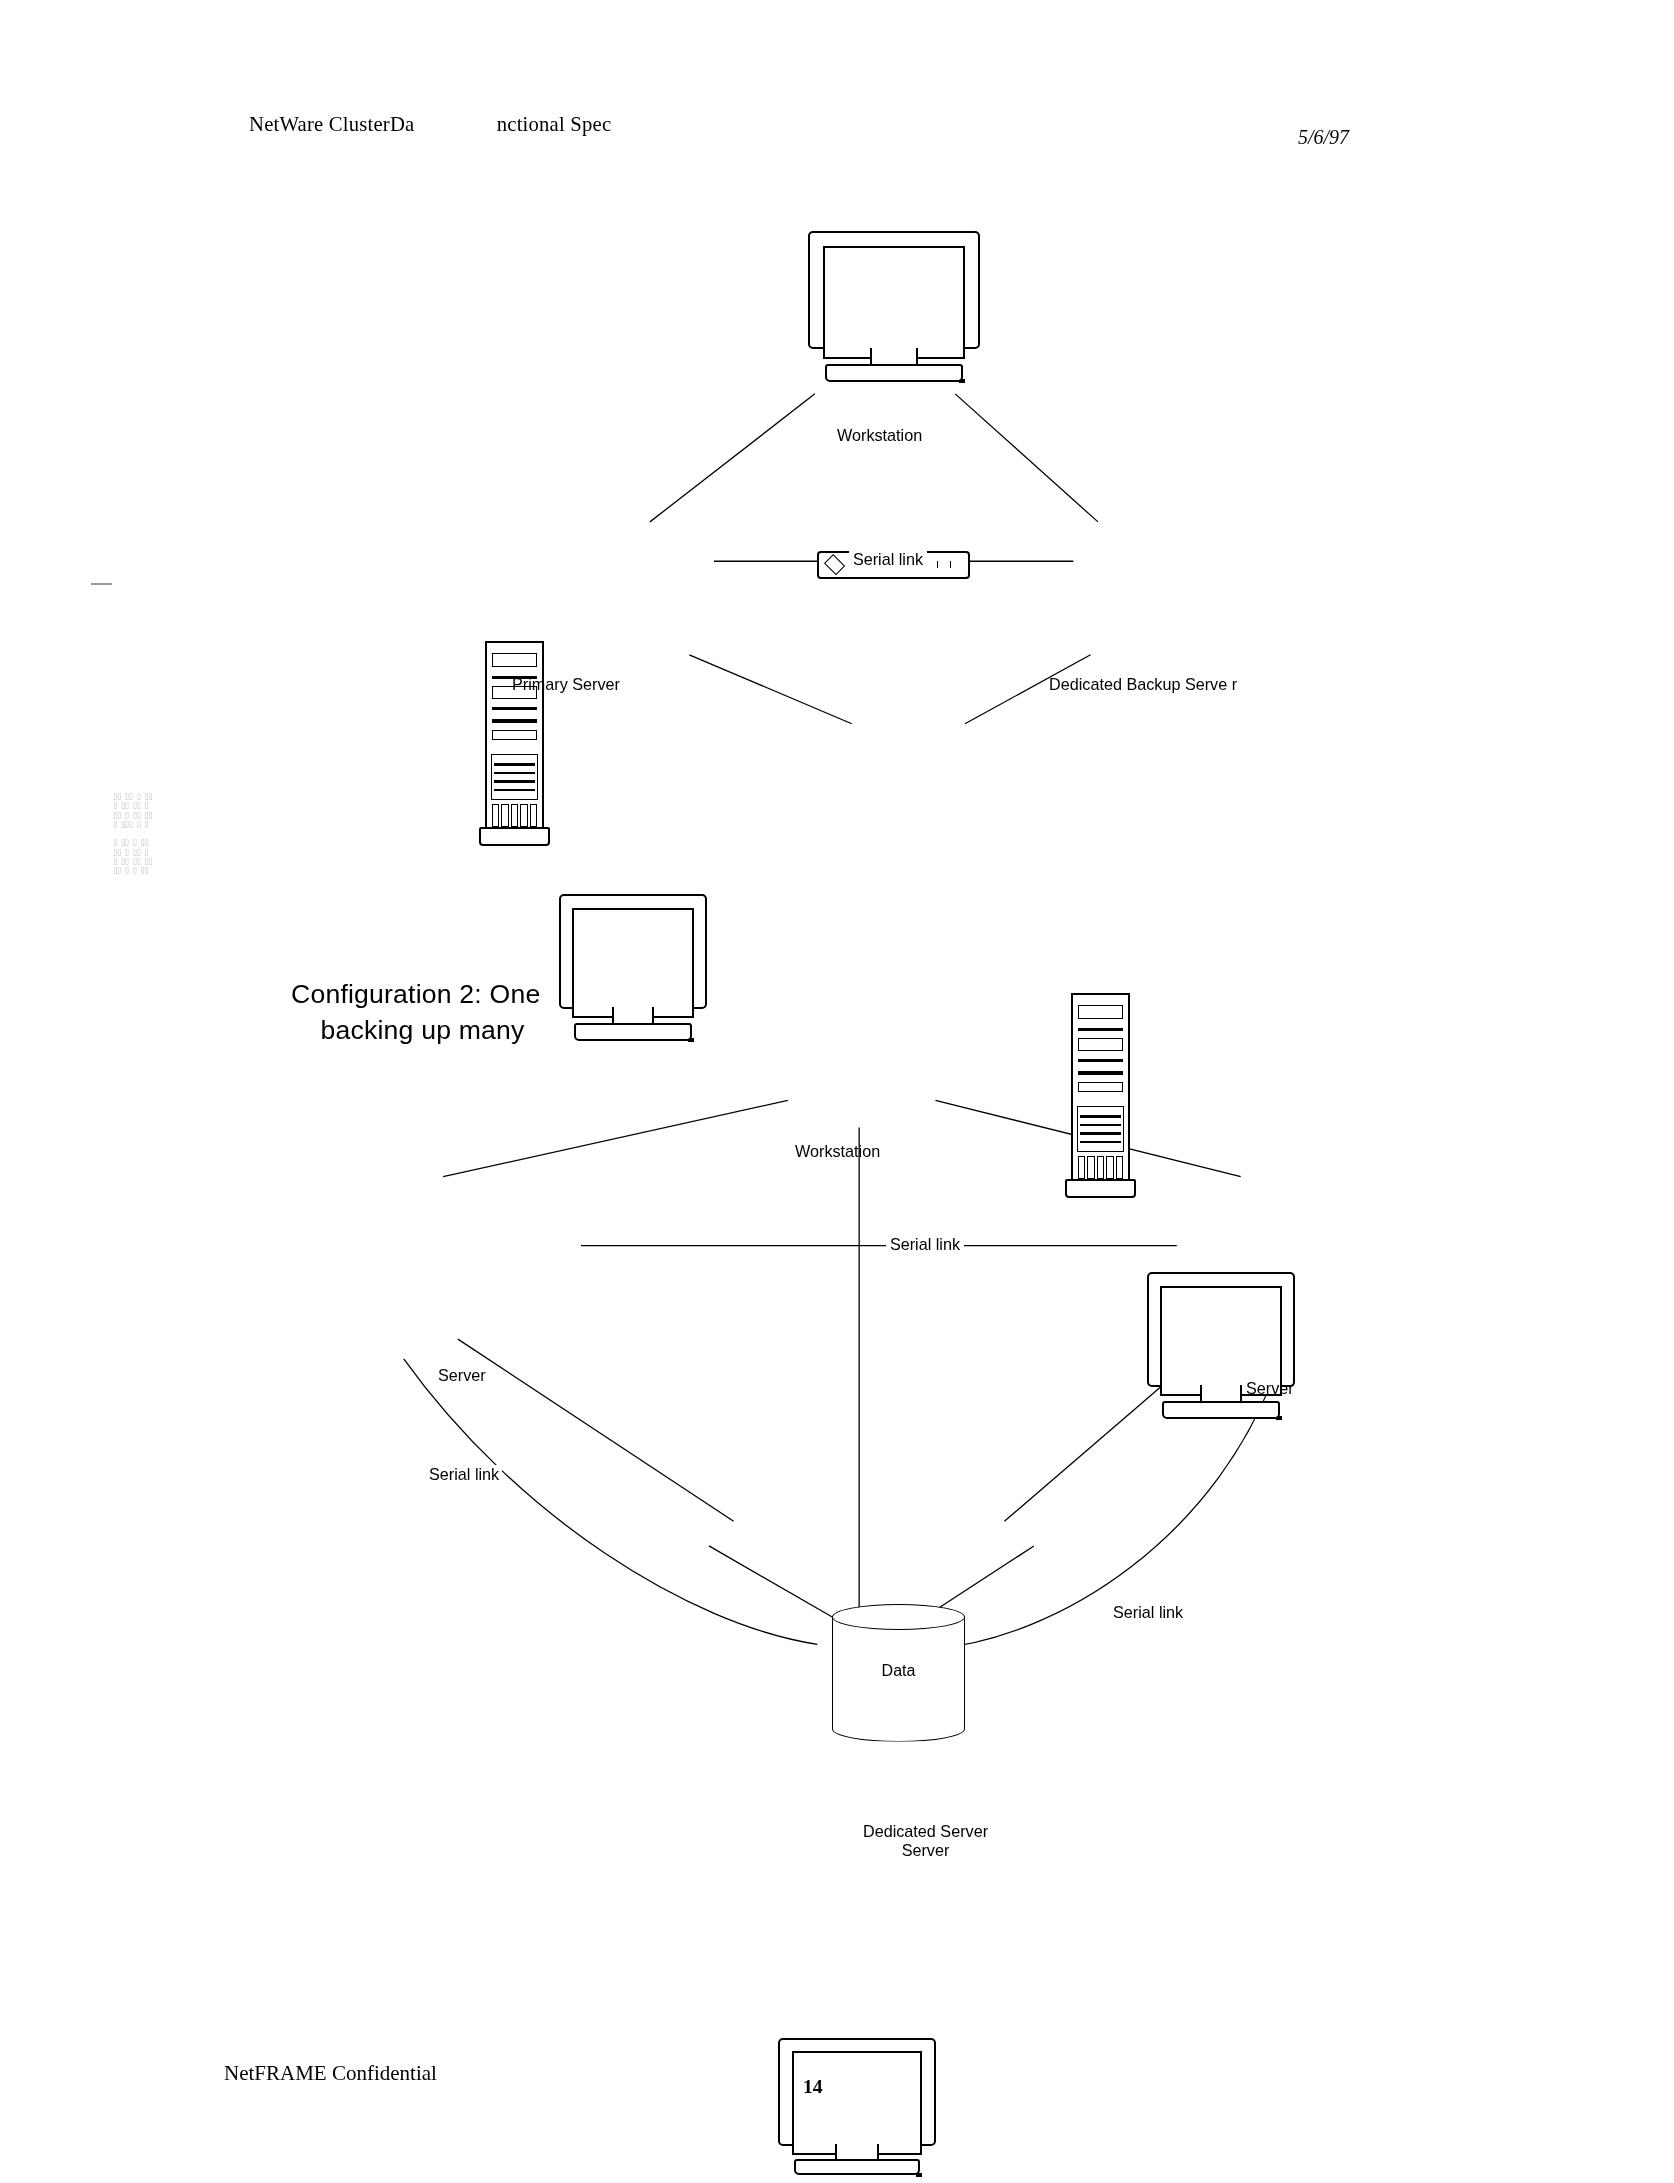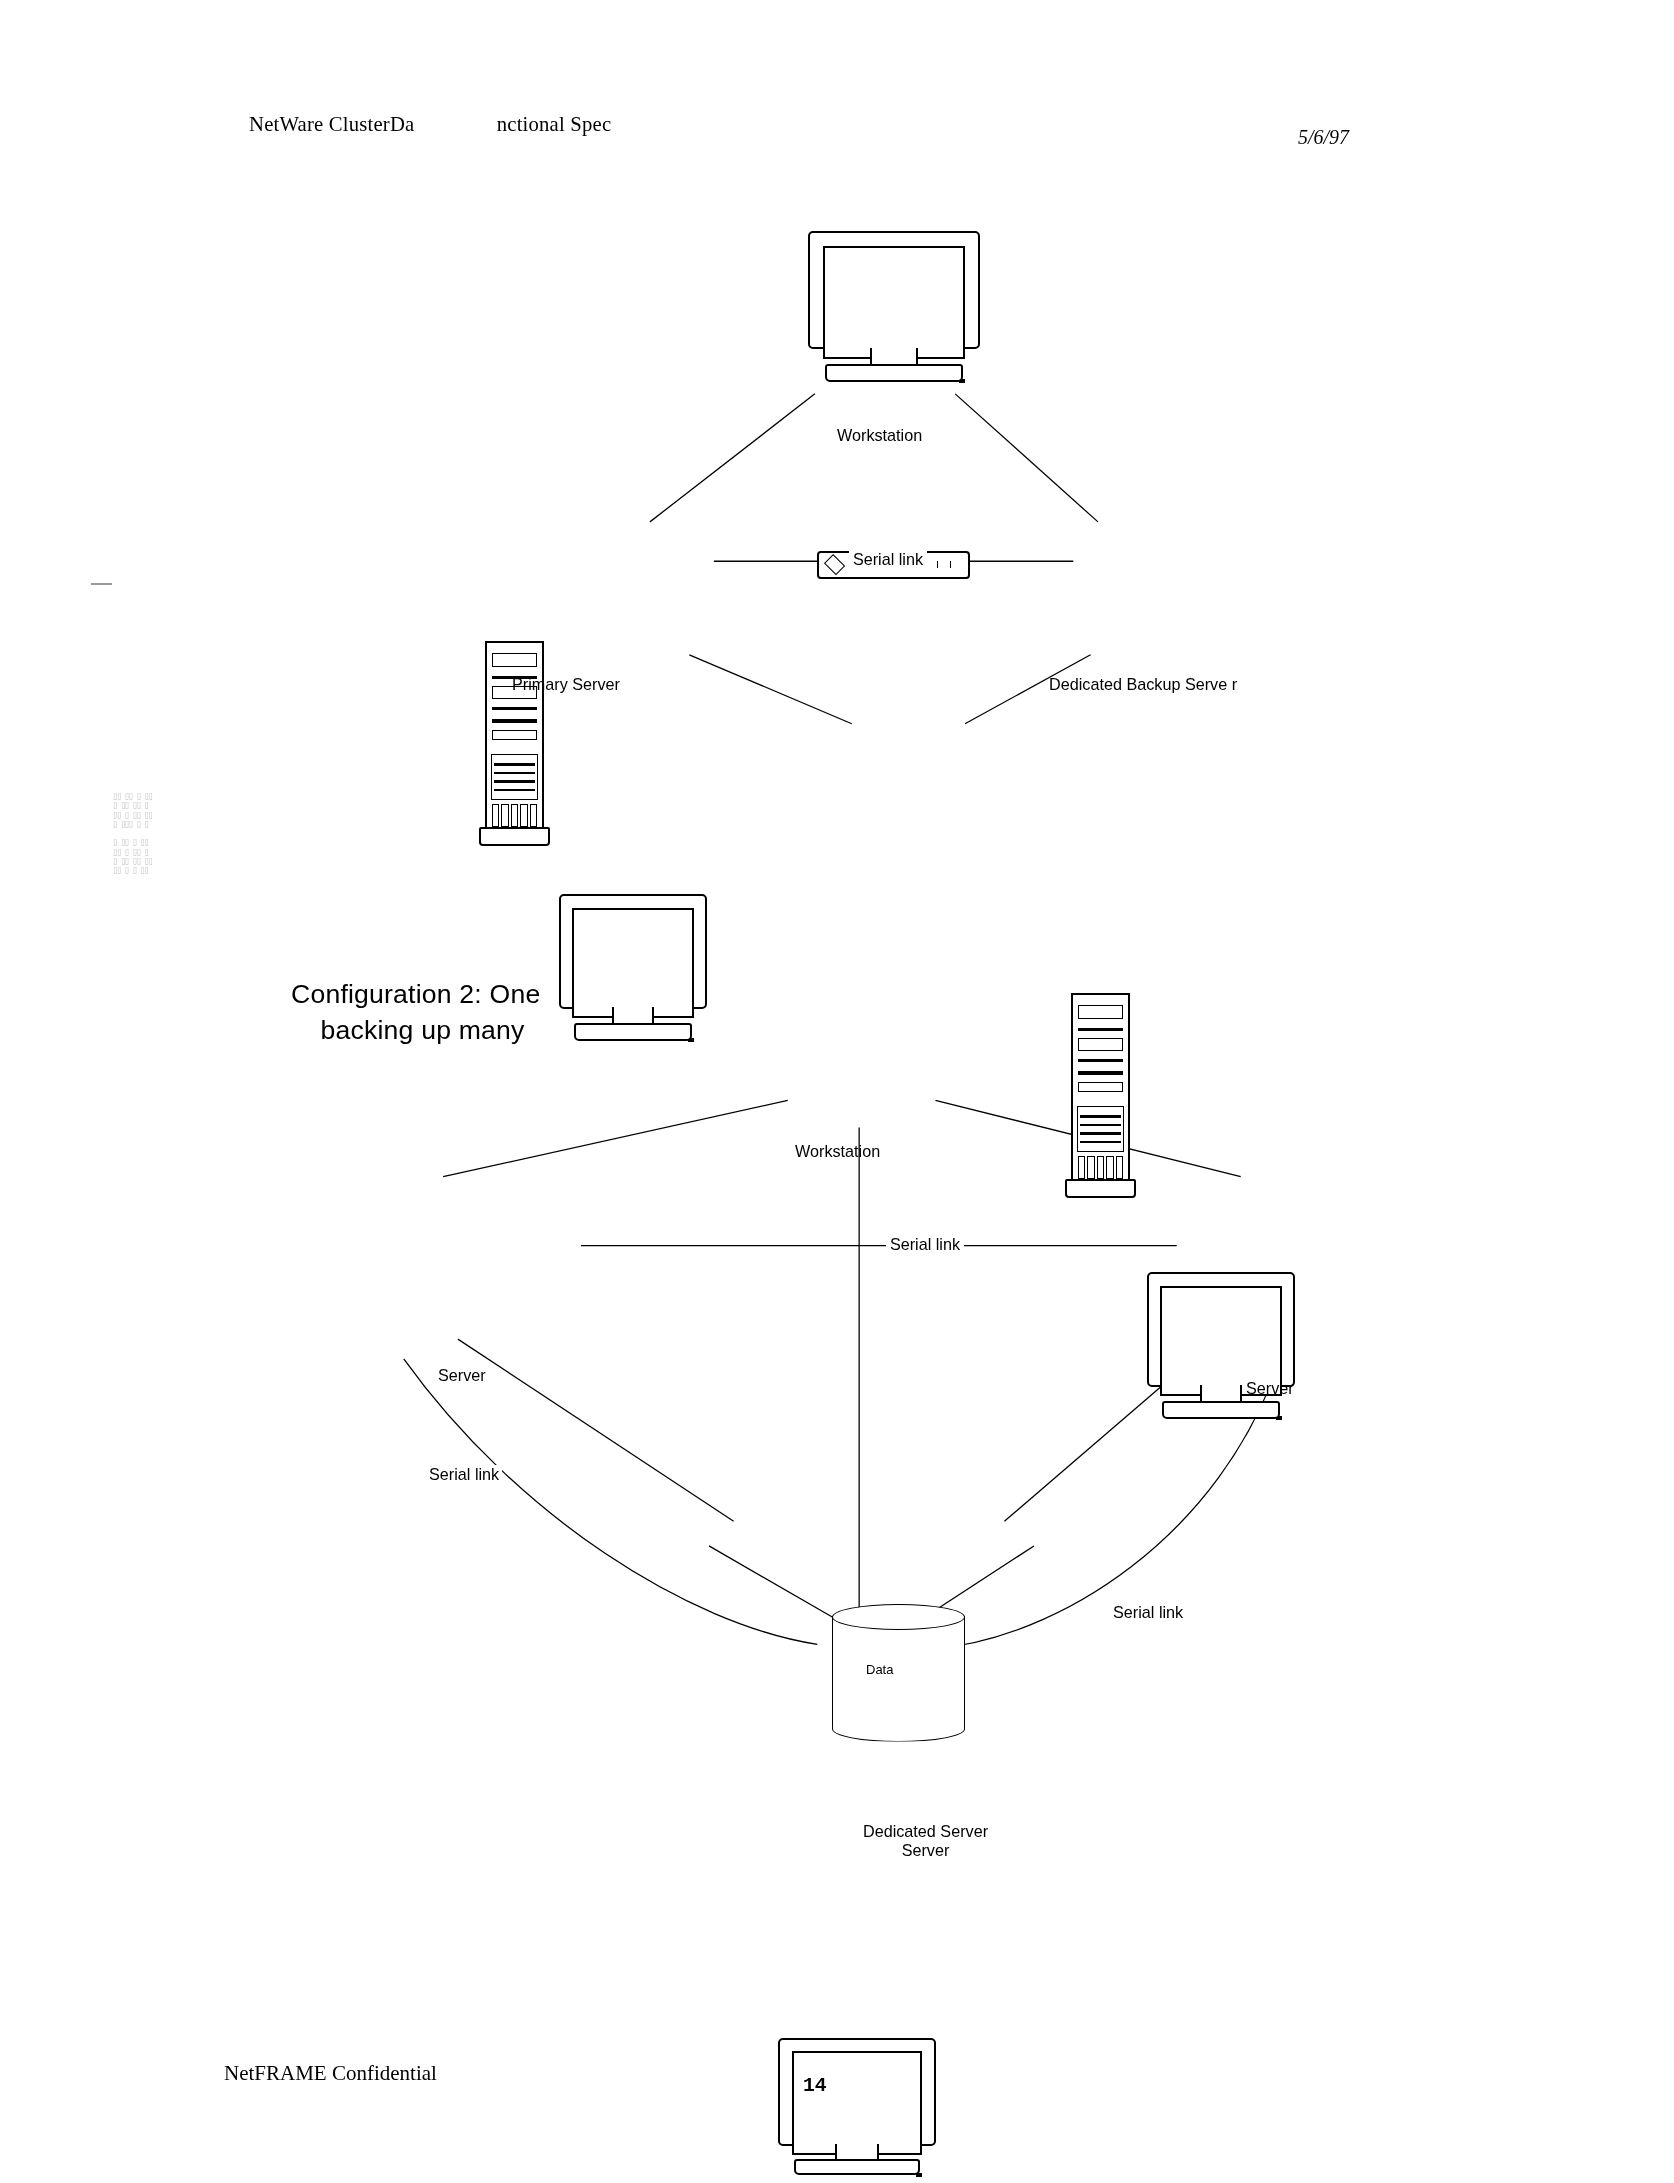--- a/index.html
+++ b/index.html
@@ -4,21 +4,21 @@
 <style>
   html,body{margin:0;padding:0;background:#ffffff;}
   body{width:1674px;height:2183px;position:relative;font-family:"Liberation Sans",sans-serif;color:#000;}
   .page{position:absolute;inset:0;background:#fff;}
 
   .hdr-left{position:absolute;left:249px;top:113px;font-family:"Liberation Serif",serif;font-size:20.7px;letter-spacing:0.2px;}
   .hdr-left .faded{color:#ffffff;}
   .hdr-right{position:absolute;right:325px;top:126px;font-family:"Liberation Serif",serif;font-size:20px;font-style:italic;}
 
   .ftr-left{position:absolute;left:224px;top:2061px;font-family:"Liberation Serif",serif;font-size:21px;}
-  .ftr-page{position:absolute;left:803px;top:2075px;font-family:Liberation Mono, monospace;font-size:19.7px;font-weight:bold;}
+  .ftr-page{position:absolute;left:803px;top:2075px;font-family:Liberation Serif, serif;font-size:19.7px;font-weight:bold;}
 
   .title{position:absolute;font-size:26.6px;line-height:1.35;letter-spacing:0.2px;}
   #cfg1-title{left:301px;top:231px;}
   #cfg2-title{left:291px;top:977px;}
 
   .label{position:absolute;font-size:16.2px;white-space:nowrap;}
 
   svg.links{position:absolute;left:0;top:0;width:1674px;height:2183px;pointer-events:none;}
   svg.links line,svg.links path{stroke:#000;stroke-width:2.6;fill:none;}
 
@@ -50,21 +50,21 @@
   .twr .grid{position:absolute;left:12%;top:78%;width:76%;height:10%;display:flex;gap:2px;}
   .twr .gcell{flex:1;border:1.5px solid #000;box-sizing:border-box;}
   .twr .foot{position:absolute;left:-10%;top:90%;width:120%;height:9%;border:2px solid #000;border-radius:2px 2px 3.9px 3.9px;background:#fff;box-sizing:border-box;}
 
   
   .cyl{position:relative;}
   .cyl .side{position:absolute;left:0;top:9%;width:100%;height:82%;border-left:1.5px solid #000;border-right:1.5px solid #000;box-sizing:border-box;background:#fff;}
   .cyl .top,.cyl .bot{position:absolute;left:0;width:100%;height:19%;border:1.5px solid #000;border-radius:50%;background:#fff;box-sizing:border-box;}
   .cyl .top{top:0;}
   .cyl .cap{position:absolute;left:0;bottom:0;width:100%;height:19%;border:1.5px solid #000;border-radius:50%;background:#fff;box-sizing:border-box;clip-path:inset(45% 0 0 0);}
-  .cyl .txt{position:absolute;left:0;top:42%;width:100%;text-align:left;font-size:13px;padding-left:34px;}
+  .cyl .txt{position:absolute;left:0;top:42%;width:100%;text-align:center;font-size:16px;}
 
   
   .artifact{position:absolute;color:#bdbdbd;font-size:7.4px;line-height:1.25;font-family:"Liberation Mono",monospace;letter-spacing:-0.5px;}
   .dash{position:absolute;left:91px;top:583px;width:20.7px;height:1.5px;background:#9a9a9a;}
 </style>
 </head>
 <body>
 
 <div class="page">
 

